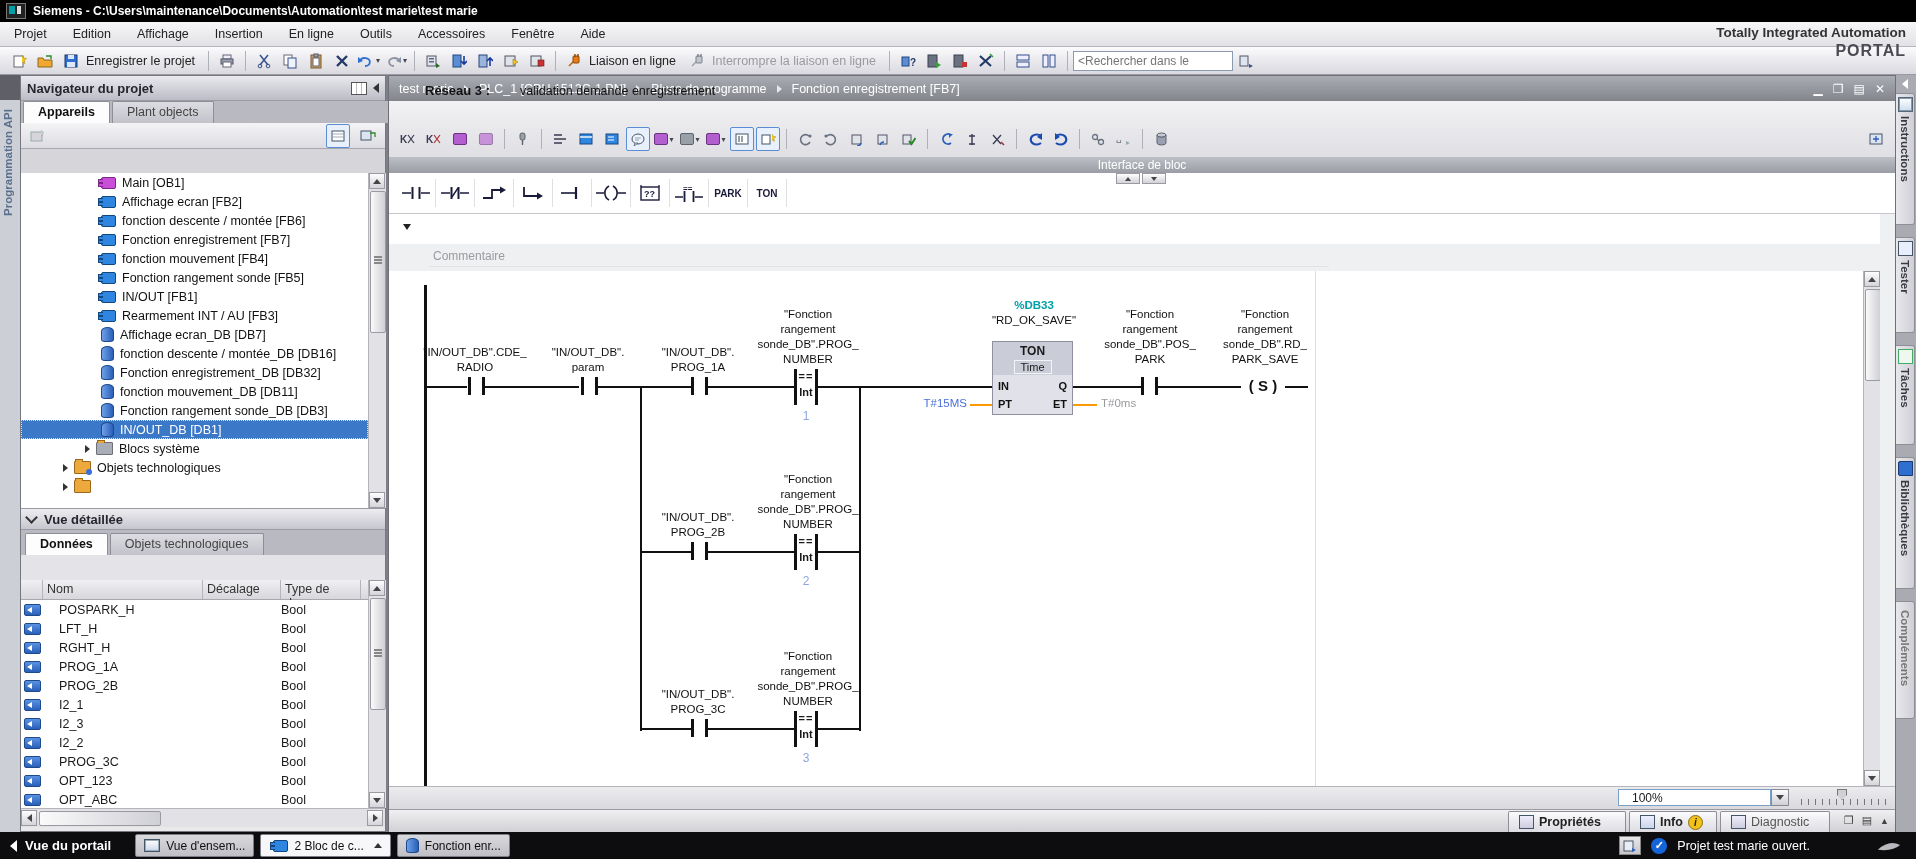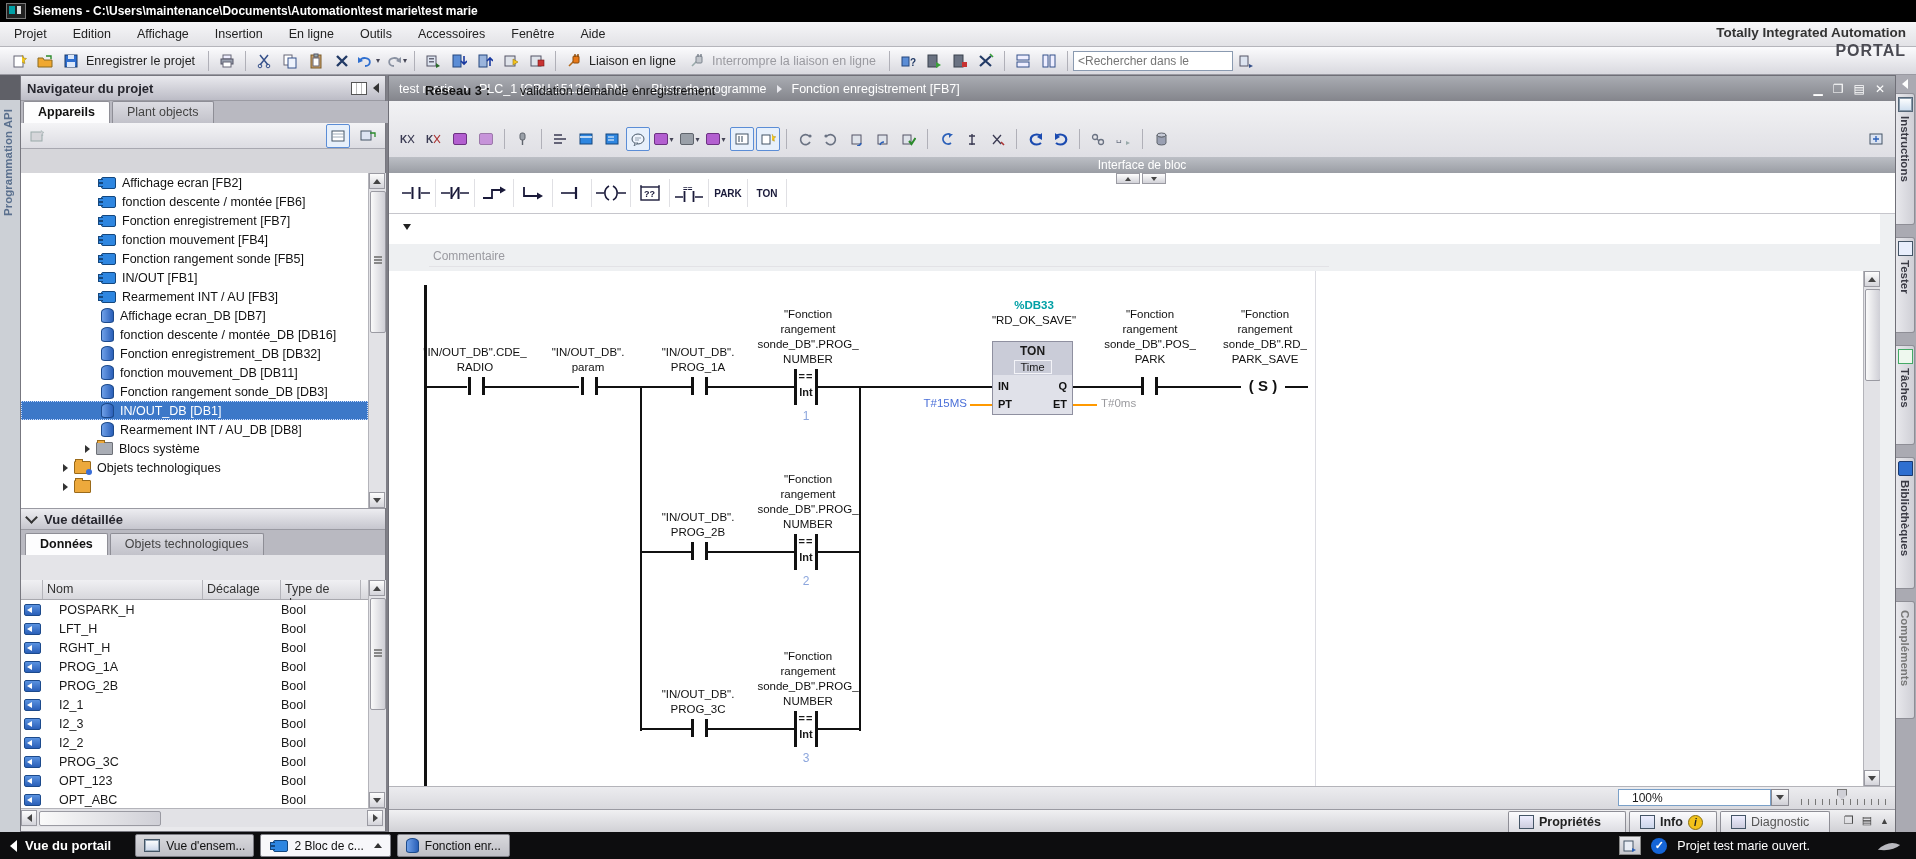--- a/index.html
+++ b/index.html
@@ -428,20 +428,24 @@
                 <rect x="1" y="2" width="10" height="9" fill="#dce4f2" stroke="#456"></rect>
                 <path d="M10 4 h5 v4" fill="none" stroke="#2a8a2a" stroke-width="1.3"></path>
               </svg>
             </span>
         </span>
       </div>
       <div class="nav-strip"></div>
 
       <div class="tree">
         <div class="trow ind1">
+            <span class="i-ob"></span>
+            <span class="lab">Main [OB1]</span>
+          </div>
+        <div class="trow ind1">
             <span class="i-fb"></span>
             <span class="lab">Affichage ecran [FB2]</span>
           </div>
         <div class="trow ind1">
             <span class="i-fb"></span>
             <span class="lab">fonction descente / montée [FB6]</span>
           </div>
         <div class="trow ind1">
             <span class="i-fb"></span>
             <span class="lab">Fonction enregistrement [FB7]</span>
@@ -478,24 +482,20 @@
             <span class="i-db"></span>
             <span class="lab">fonction mouvement_DB [DB11]</span>
           </div>
         <div class="trow ind1">
             <span class="i-db"></span>
             <span class="lab">Fonction rangement sonde_DB [DB3]</span>
           </div>
         <div class="trow ind1 sel">
             <span class="i-db"></span>
             <span class="lab">IN/OUT_DB [DB1]</span>
-          </div>
-        <div class="trow ind1">
-            <span class="i-db"></span>
-            <span class="lab">Rearmement INT / AU_DB [DB8]</span>
           </div>
         <div class="trow ind2">
             <span class="tri-r" style="margin-right:6px;"></span>
             <span class="i-folder gray"></span>
             <span class="lab">Blocs système</span>
           </div>
         <div class="trow ind3">
             <span class="tri-r" style="margin-right:6px;"></span>
             <span class="i-folder gear"></span>
             <span class="lab">Objets technologiques</span>

